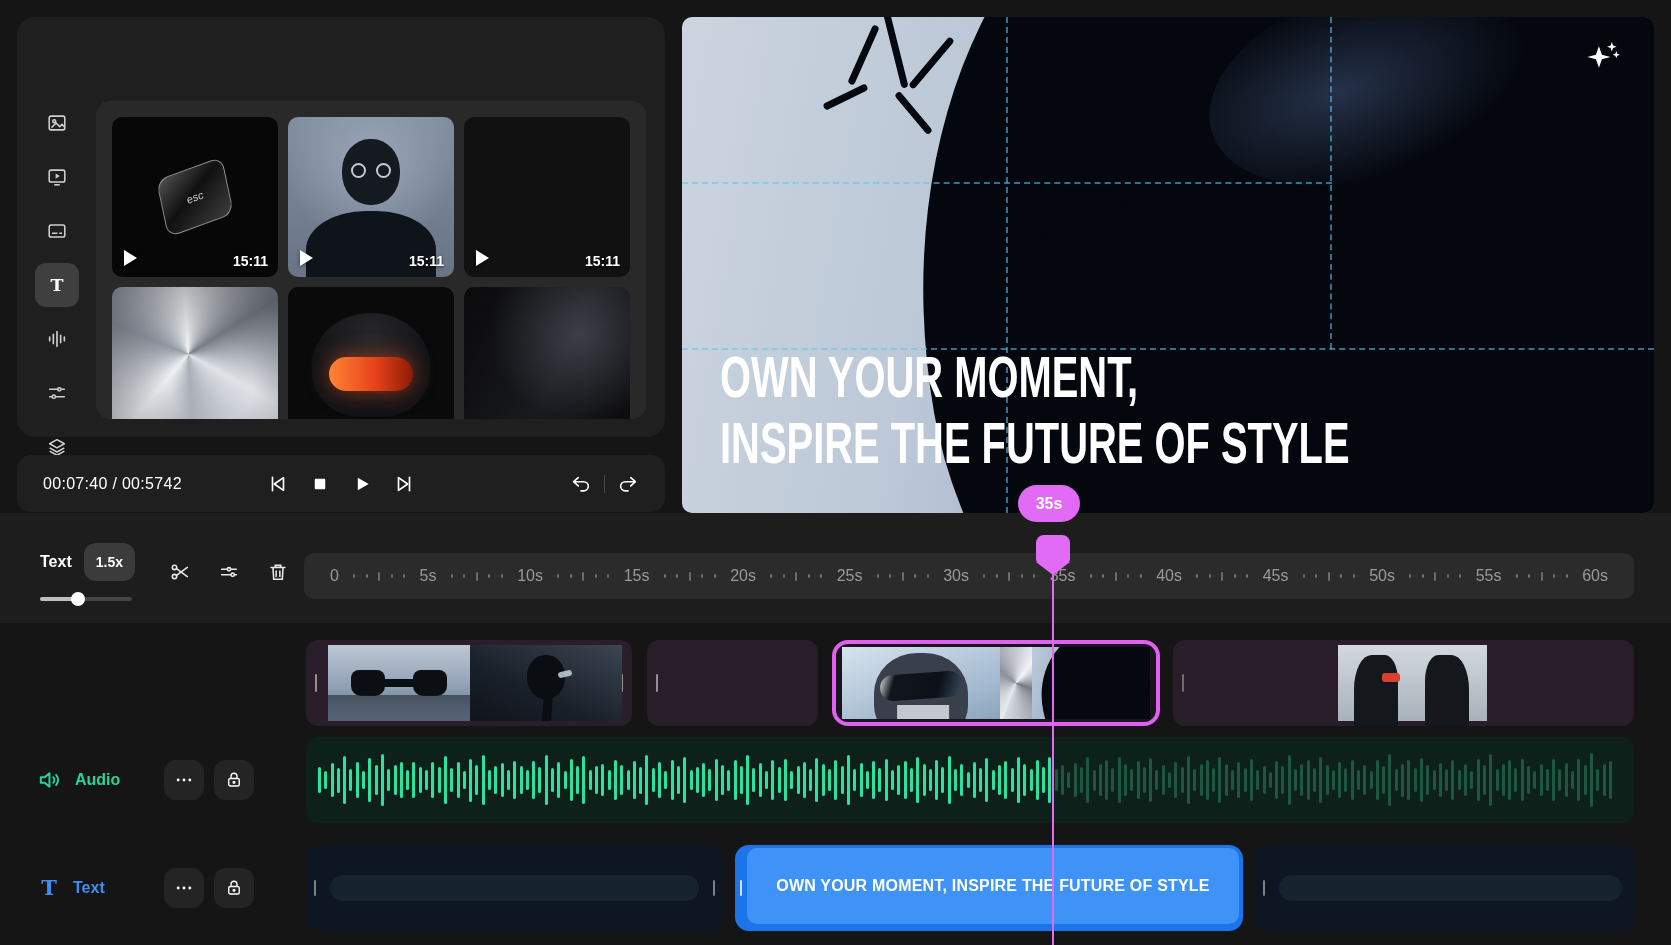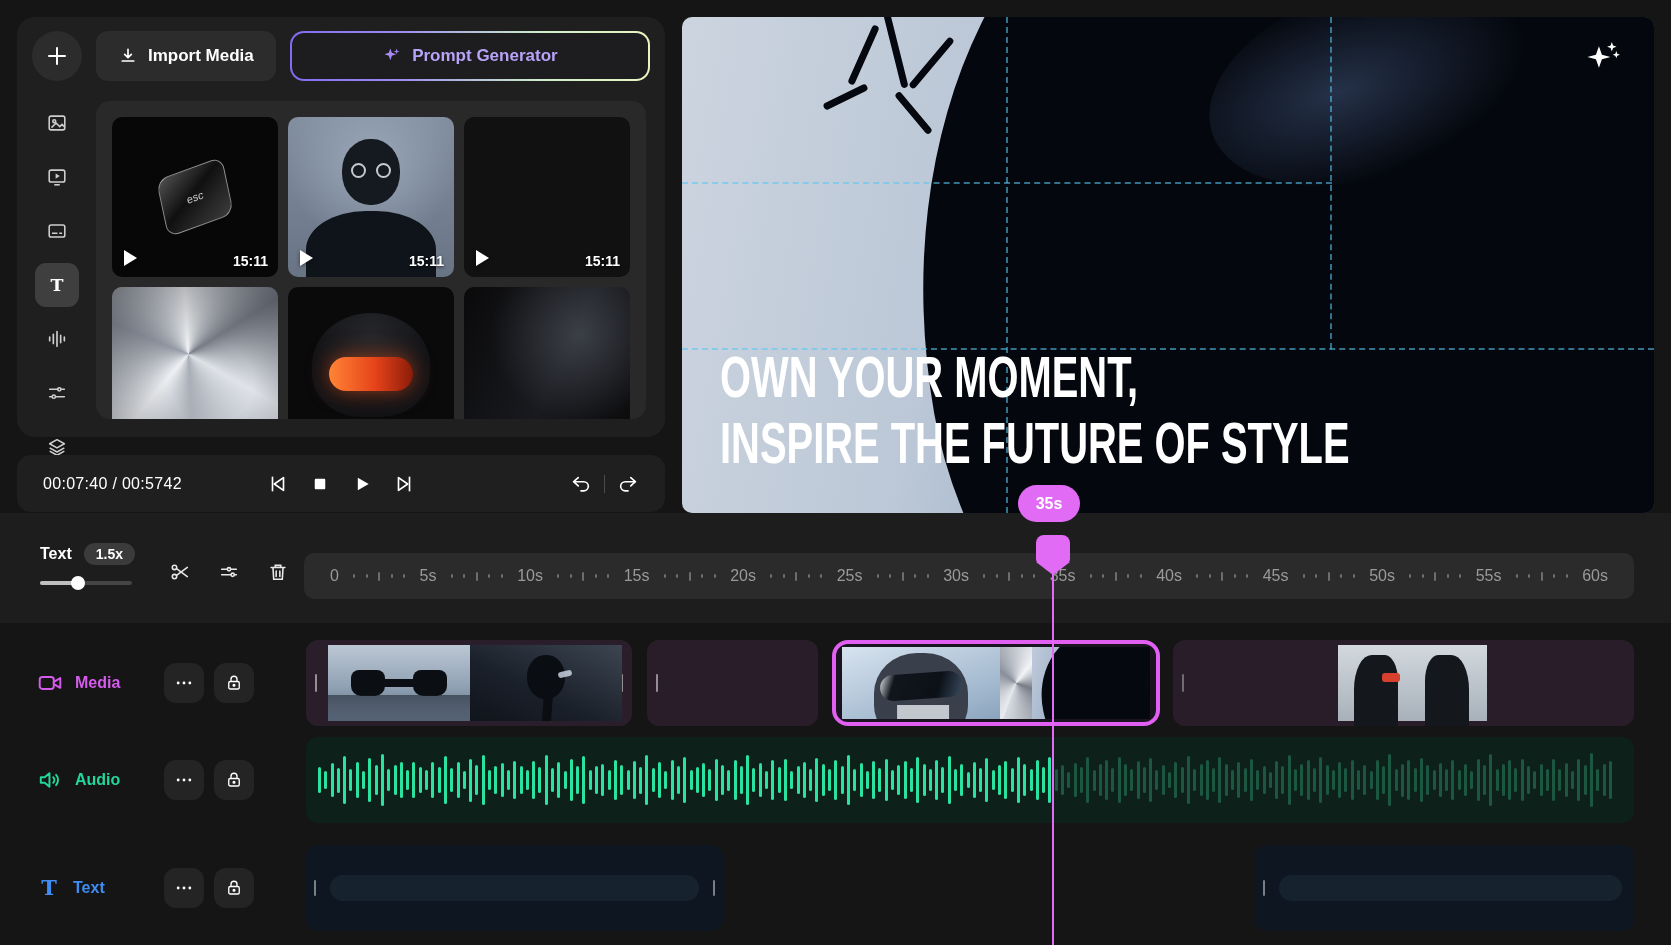--- a/index.html
+++ b/index.html
@@ -93,21 +93,21 @@
                border-radius:8px 8px 4px 4px; z-index:30; cursor:grab; }
   .ph-marker::after { content:""; position:absolute; top:27px; left:0; border-left:17px solid transparent;
                       border-right:17px solid transparent; border-top:13px solid #e26bf5; }
   .ph-line { position:absolute; left:1052px; top:573px; width:2px; height:372px; background:#e26bf5; z-index:25; }
 
   
   .tl-strip { position:absolute; left:0; top:513px; width:1671px; height:110px; background:#1d1d1d; }
   .speed-area { position:absolute; left:40px; top:543px; width:240px; }
   .speed-row { display:flex; align-items:center; gap:12px; }
   .speed-label { font-size:16px; font-weight:600; color:#fff; }
-  .speed-badge { background:#3b3b3b; border-radius:12px; padding:3px 12px; font-size:14px; font-weight:600; color:#fff; }
+  .speed-badge { background:#3b3b3b; border-radius:12px; padding:11px 12px; font-size:14px; font-weight:600; color:#fff; }
   .speed-slider { position:relative; margin-top:16px; width:92px; height:4px; border-radius:2px; background:#454545; cursor:pointer; }
   .speed-slider .fill { position:absolute; left:0; top:0; height:4px; width:38px; background:#bfbfbf; border-radius:2px; }
   .speed-slider .knob { position:absolute; left:31px; top:-5px; width:14px; height:14px; border-radius:50%; background:#fff; }
   .tl-tools { position:absolute; left:168px; top:560px; display:flex; gap:25px; }
   .tool-btn { background:none; border:none; color:#e8e8e8; width:24px; height:24px; cursor:pointer; display:flex; align-items:center; justify-content:center; }
   .ruler { position:absolute; left:304px; top:553px; width:1330px; height:46px; background:#2b2b2b; border-radius:10px;
            display:flex; align-items:center; padding:0 26px; cursor:pointer; }
   .rlabel { font-size:16px; color:#9a9a9a; flex:none; }
   .rticks { flex:1; display:flex; justify-content:space-evenly; align-items:center; margin:0 4px; }
   .rticks i { display:block; width:2px; border-radius:1px; background:#6d6d6d; }
@@ -169,42 +169,20 @@
   .t-text2 .inner span { color:#fff; font-size:16px; font-weight:600; letter-spacing:.2px; }
 
   svg { display:block; }
 </style>
 </head>
 <body>
 
 <div class="stage">
 
   <section class="library">
-    <div class="lib-top">
-      <button class="btn-plus">
-        <svg width="24" height="24" viewBox="0 0 24 24">
-            <path d="M12 4v16M4 12h16" stroke="#fff" stroke-width="2" stroke-linecap="round"></path>
-          </svg>
-      </button>
-      <button class="btn-import">
-        <svg width="20" height="20" viewBox="0 0 24 24">
-            <path d="M12 4v10m0 0l-4-4m4 4l4-4M5 18h14" stroke="#fff" stroke-width="2" stroke-linecap="round" stroke-linejoin="round" fill="none"></path>
-          </svg>
-        <span>Import Media</span>
-      </button>
-      <div class="btn-prompt-wrap">
-        <button class="btn-prompt">
-          <svg width="20" height="20" viewBox="0 0 24 24" fill="#a98bf8">
-            <path d="M10 3l1.8 5.2L17 10l-5.2 1.8L10 17l-1.8-5.2L3 10l5.2-1.8z"></path>
-              <path d="M17.5 3l.9 2.6L21 6.5l-2.6.9-.9 2.6-.9-2.6L14 6.5l2.6-.9z" opacity=".9"></path>
-          </svg>
-          <span>Prompt Generator</span>
-        </button>
-      </div>
-    </div>
 
     <nav class="rail">
       <button class="rail-item" title="">
         <svg width="22" height="22" viewBox="0 0 24 24" fill="none" stroke="currentColor" stroke-width="1.7">
             <rect x="3.5" y="4.5" width="17" height="15" rx="2"></rect>
             <circle cx="9" cy="10" r="1.6"></circle>
             <path d="M6 17l5-5 4 4 2.5-2.5 3 3"></path>
           </svg>
       </button>
       <button class="rail-item">
@@ -489,43 +467,20 @@
       <span class="rticks">
         <i style="height: 4px;"></i>
         <i style="height: 4px;"></i>
         <i style="height: 9px;"></i>
         <i style="height: 4px;"></i>
         <i style="height: 4px;"></i>
       </span>
       <span class="rlabel">60s</span>
     </div>
 
-  <div class="track-label row-media">
-    <svg width="26" height="26" viewBox="0 0 24 24" fill="none" stroke="#d45bec" stroke-width="1.8" stroke-linejoin="round">
-        <rect x="2.5" y="6.5" width="13" height="11" rx="2.5"></rect>
-        <path d="M15.5 11l6-3.5v9l-6-3.5z"></path>
-      </svg>
-    <span class="track-name" style="color:#d45bec;">Media</span>
-    <div class="tl-btns" style="position:absolute; left:127px;">
-      <button class="sq-btn">
-        <svg width="20" height="20" viewBox="0 0 24 24" fill="#fff">
-            <circle cx="5" cy="12" r="1.7"></circle>
-            <circle cx="12" cy="12" r="1.7"></circle>
-            <circle cx="19" cy="12" r="1.7"></circle>
-          </svg>
-      </button>
-      <button class="sq-btn">
-        <svg width="18" height="18" viewBox="0 0 24 24" fill="none" stroke="#fff" stroke-width="1.8">
-            <rect x="5" y="10" width="14" height="10" rx="2"></rect>
-            <path d="M8 10V7a4 4 0 0 1 8 0v3"></path>
-            <circle cx="12" cy="15" r="1.2" fill="#fff"></circle>
-          </svg>
-      </button>
-    </div>
-  </div>
 
   <div class="clip c-media1">
     <span class="mark" style="left:9px;"></span>
     <span class="mark" style="right:9px;"></span>
     <div class="cthumb art-controller" style="left:22px; width:142px;">
       <div class="pad">
           <i></i>
           <i></i>
         </div>
         <div class="floor"></div>
@@ -814,18 +769,24 @@
           </svg>
       </button>
     </div>
   </div>
 
   <div class="text-clip-dark t-text1">
     <span class="mark" style="position:absolute; left:8px; top:50%; transform:translateY(-50%); width:2px; height:16px; background:rgba(255,255,255,.45); border-radius:1px; display:block;"></span>
     <div class="pill"></div>
     <span class="mark" style="position:absolute; right:8px; top:50%; transform:translateY(-50%); width:2px; height:16px; background:rgba(255,255,255,.45); border-radius:1px; display:block;"></span>
   </div>
+  <div class="t-text2">
+    <span style="position:absolute; left:5px; top:50%; transform:translateY(-50%); width:2px; height:16px; background:rgba(255,255,255,.8); border-radius:1px;"></span>
+    <div class="inner">
+        <span>OWN YOUR MOMENT, INSPIRE THE FUTURE OF STYLE</span>
+      </div>
+  </div>
   <div class="text-clip-dark t-text3">
     <span class="mark" style="position:absolute; left:8px; top:50%; transform:translateY(-50%); width:2px; height:16px; background:rgba(255,255,255,.45); border-radius:1px; display:block;"></span>
     <div class="pill" style="right:12px;"></div>
   </div>
 
 </div>
 
 </body></html>

